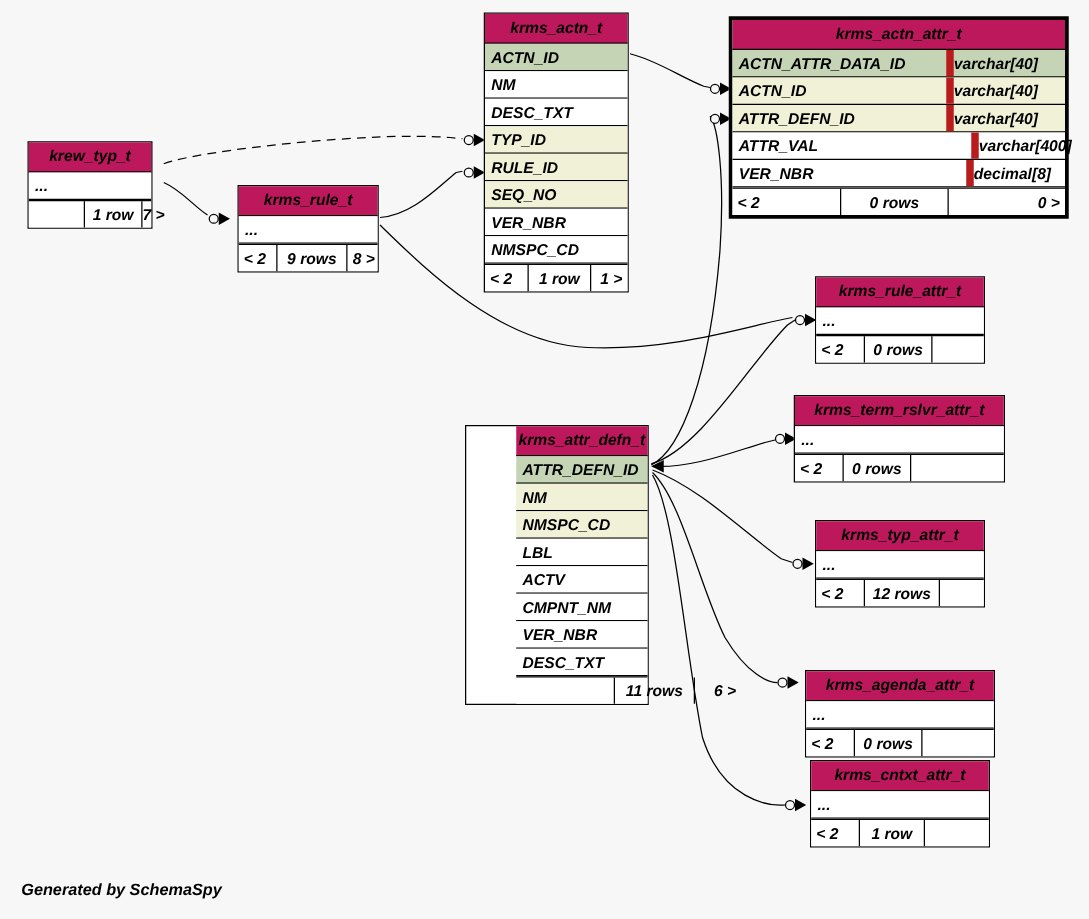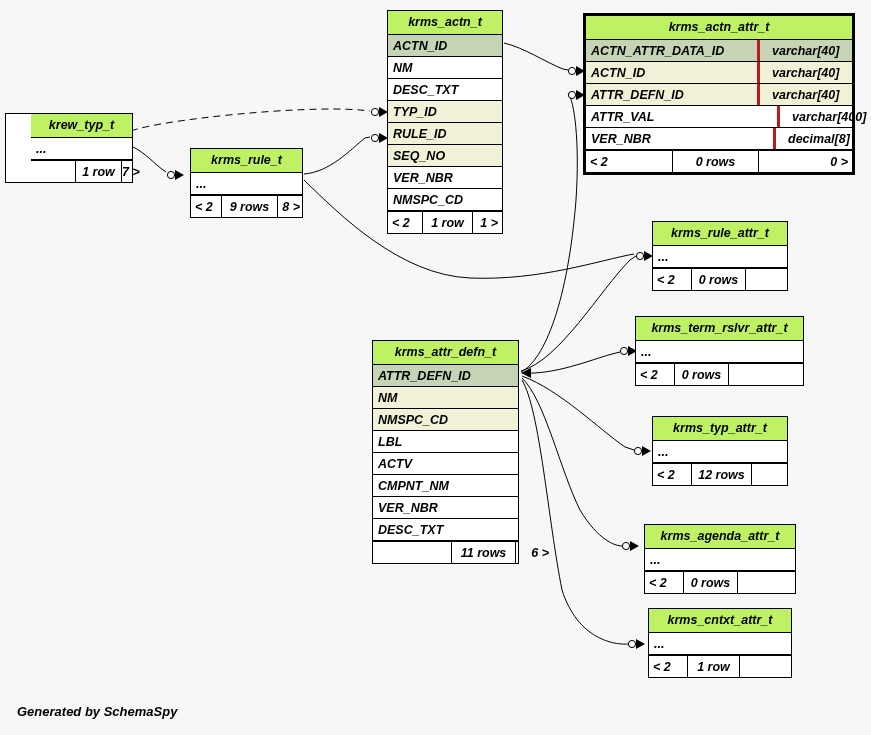--- a/index.html
+++ b/index.html
@@ -38,21 +38,21 @@
     font-style: italic;
     font-weight: bold;
     font-size: 12.5px;
     color: #000;
     z-index: 5;
   }
   .tbl.thick {
     border: 3px solid #000;
   }
   .tbl .hdr {
-    background: #bef264;
+    background: #be185d;
     text-align: center;
     height: 23px;
     line-height: 23px;
     border-bottom: 1px solid #000;
     white-space: nowrap;
     overflow: hidden;
   }
   .tbl .row {
     height: 22px;
     line-height: 22px;
@@ -65,23 +65,23 @@
     border-bottom: none;
   }
   .tbl .row .nm {
     flex: 1 1 auto;
     padding-left: 5px;
     overflow: hidden;
     box-sizing: border-box;
   }
   .tbl .row .ty {
     flex: 0 0 auto;
-    padding-left: 12px;
+    padding-left: 0;
     padding-right: 5px;
-    border-left: 3px solid #b91c1c;
+    border-left: 6px solid #b91c1c;
     box-sizing: border-box;
   }
   .tbl .row.pk   { background: #c4d4b4; }
   .tbl .row.fk   { background: #f0f1d6; }
   .tbl .row.plain{ background: #ffffff; }
 
   
   .tbl .foot {
     height: 22px;
     line-height: 22px;
@@ -171,21 +171,21 @@
           <circle cx="632" cy="644" r="3.6" fill="#f7f7f7" stroke="#000" stroke-width="1"></circle>
           <path d="M 645,644 L 636,639 L 636,649 z" fill="#000"></path>
         </g>
         <g>
           <path d="M 521,373 l 10,-5 l 0,10 z" fill="#000"></path>
         </g>
       </g>
   </svg>
 
   <div id="tables-layer">
-      <div class="tbl" style="left: 5px; top: 113px; width: 128px; padding-left: 25px;">
+      <div class="tbl" style="left: 22px; top: 113px; width: 100px;">
         <div class="hdr">krew_typ_t</div>
         <div class="row plain">
           <div class="nm">...</div>
         </div>
         <div class="foot">
           <div class="c left" style="width: 44px; flex: 0 0 auto;"></div>
           <div class="c mid" style="width: 46px; flex: 0 0 auto;">1 row</div>
           <div class="c right" style="width: 22px; flex: 0 0 auto;">7 &gt;</div>
         </div>
       </div>
@@ -286,21 +286,21 @@
         <div class="hdr">krms_typ_attr_t</div>
         <div class="row plain">
           <div class="nm">...</div>
         </div>
         <div class="foot">
           <div class="c left" style="width: 38px; flex: 0 0 auto;">&lt; 2</div>
           <div class="c mid" style="width: 60px; flex: 0 0 auto;">12 rows</div>
           <div class="c right" style="width: 36px; flex: 0 0 auto;"></div>
         </div>
       </div>
-      <div class="tbl" style="left: 644px; top: 524px; width: 152px;">
+      <div class="tbl" style="left: 644px; top: 536px; width: 152px;">
         <div class="hdr">krms_agenda_attr_t</div>
         <div class="row plain">
           <div class="nm">...</div>
         </div>
         <div class="foot">
           <div class="c left" style="width: 38px; flex: 0 0 auto;">&lt; 2</div>
           <div class="c mid" style="width: 54px; flex: 0 0 auto;">0 rows</div>
           <div class="c right" style="width: 58px; flex: 0 0 auto;"></div>
         </div>
       </div>
@@ -308,21 +308,21 @@
         <div class="hdr">krms_cntxt_attr_t</div>
         <div class="row plain">
           <div class="nm">...</div>
         </div>
         <div class="foot">
           <div class="c left" style="width: 38px; flex: 0 0 auto;">&lt; 2</div>
           <div class="c mid" style="width: 52px; flex: 0 0 auto;">1 row</div>
           <div class="c right" style="width: 52px; flex: 0 0 auto;"></div>
         </div>
       </div>
-      <div class="tbl" style="left: 372px; top: 340px; width: 147px;">
+      <div class="tbl" style="left: 372px; top: 340px; width: 147px; padding-left: 40px;">
         <div class="hdr">krms_attr_defn_t</div>
         <div class="row pk">
           <div class="nm">ATTR_DEFN_ID</div>
         </div>
         <div class="row fk">
           <div class="nm">NM</div>
         </div>
         <div class="row fk">
           <div class="nm">NMSPC_CD</div>
         </div>

